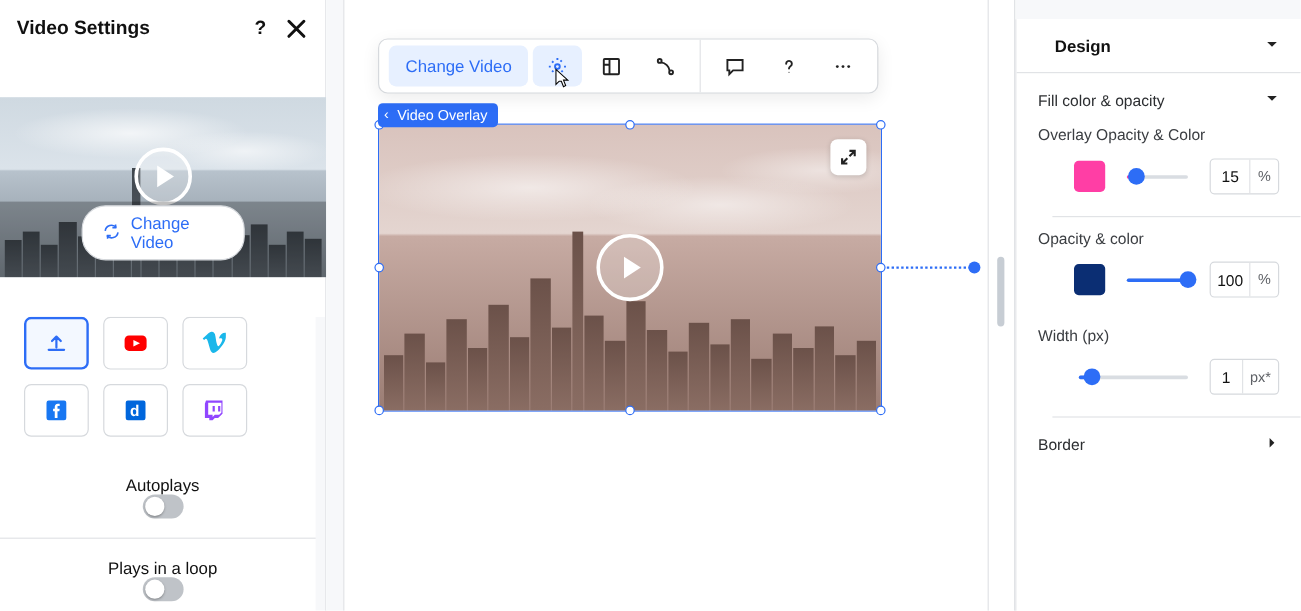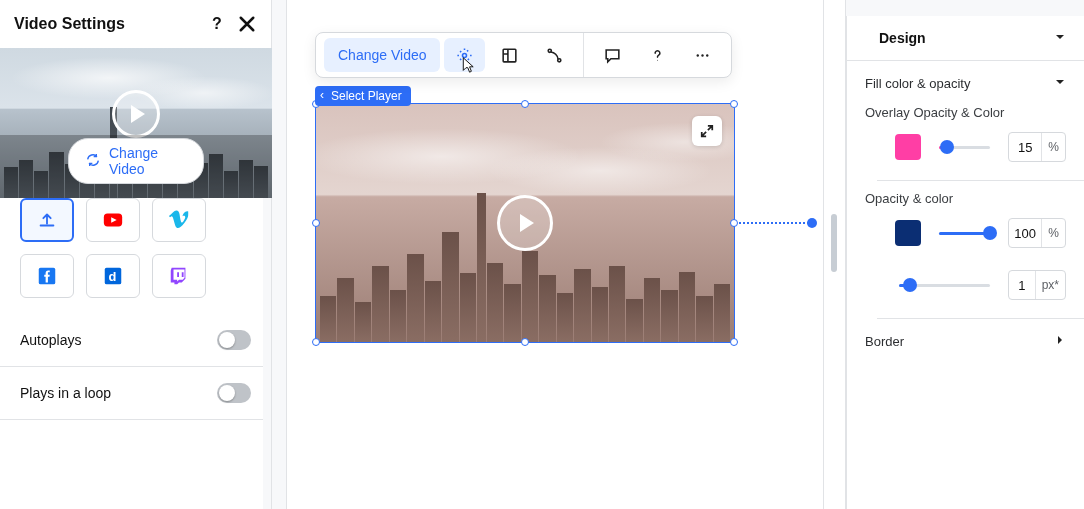--- a/index.html
+++ b/index.html
@@ -10,21 +10,21 @@
     --border:#e1e3e6;
     --text-muted:#5e6166;
     --panel-border:#d6d9dd;
     --bg-offwhite:#f7f8fa;
   }
 
   .app { display:flex; width:1084px; height:509px; }
 
   
   .left {
-    width:272px; flex:0 0 272px; display:flex; flex-direction:column; border-right:1px solid var(--border);
+    width:272px; flex:0 0 272px; display:flex; flex-direction:column; border-right:1px solid var(--border);gap:33px;
   }
   .left-head {
     display:flex; align-items:center; justify-content:space-between; height:48px; padding:0 14px;
   }
   .left-head h2{ font-size:16px; font-weight:700;}
   .left-head .icns{ display:flex; gap:10px; align-items:center; color:#111;}
   .left-head .icns span{ width:20px; display:flex; justify-content:center; cursor:pointer;}
   .thumb {
     position:relative; width:272px; height:150px; overflow:hidden;
     background:linear-gradient(to bottom,#cfd9e1 0%,#dbe3ea 40%,#b7c2cc 41%,#808a93 100%);
@@ -55,21 +55,21 @@
   .tile{
     width:54px;height:44px;border:1px solid var(--panel-border);border-radius:6px;
     display:flex;align-items:center;justify-content:center;cursor:pointer;background:#fff;
   }
   .tile.sel{border:2px solid var(--blue);background:#f3f8ff;}
   .tile svg{width:22px;height:22px;}
   .section-hdr{
     background:var(--bg-offwhite);text-align:center;padding:14px 0;color:#4b4e52;font-size:15px;border-top:1px solid var(--border);border-bottom:1px solid var(--border);
   }
   .optrow{
-    display:flex;align-items:center;justify-content:space-between;padding:16px 20px;border-bottom:1px solid var(--border);
+    display:flex;align-items:center;justify-content:space-between;padding:16px 20px;border-bottom:1px solid var(--border);flex-direction:column;
   }
   .switch{
     width:34px;height:20px;background:#bfc3c8;border-radius:20px;position:relative;cursor:pointer;
   }
   .switch::after{content:"";position:absolute;width:16px;height:16px;border-radius:50%;background:#fff;top:2px;left:2px;box-shadow:0 1px 2px rgba(0,0,0,.3);transition:.15s;}
 
   
   .center{ flex:1; position:relative; background:#fff; display:flex; flex-direction:column; }
   .center::before{content:"";position:absolute;left:0;top:0;bottom:0;width:14px;background:var(--bg-offwhite);}
   .center-inner{position:absolute;left:14px;right:0;top:0;bottom:0;border:1px solid var(--border);border-top:none;border-bottom:none;}
@@ -309,21 +309,21 @@
           </div>
         </div>
       </div>
 
       <div class="cursor">
         <svg viewBox="0 0 20 24">
             <path d="M7 2v14l3-3h2l2 5 2-1-2-5h4L7 2z" fill="#fff" stroke="#000" stroke-width="1"></path>
           </svg>
       </div>
 
-      <div class="chip">Select Player</div>
+      <div class="chip">Video Overlay</div>
 
       <div class="canvas-sel">
         <div class="player">
           <div class="sky-overlay"></div>
           <div class="skyline">
             <div class="b" style="height:30%"></div>
               <div class="b" style="height:42%"></div>
               <div class="b" style="height:26%"></div>
             <div class="b" style="height:50%"></div>
               <div class="b" style="height:34%"></div>
@@ -413,20 +413,21 @@
             <div class="track"></div>
               <div class="fill blue"></div>
               <div class="knob" style="left:100%"></div>
           </div>
           <div class="valbox">
             <span class="num">100</span>
             <span class="unit">%</span>
           </div>
         </div>
 
+        <div class="subhead">Width (px)</div>
         <div class="ctrlrow" style="border-bottom:1px solid var(--border);padding-bottom:18px;">
           <div class="slider" style="margin-left:4px;">
             <div class="track"></div>
               <div class="fill blue2"></div>
               <div class="knob" style="left:12%"></div>
           </div>
           <div class="valbox">
             <span class="num">1</span>
             <span class="unit">px*</span>
           </div>

